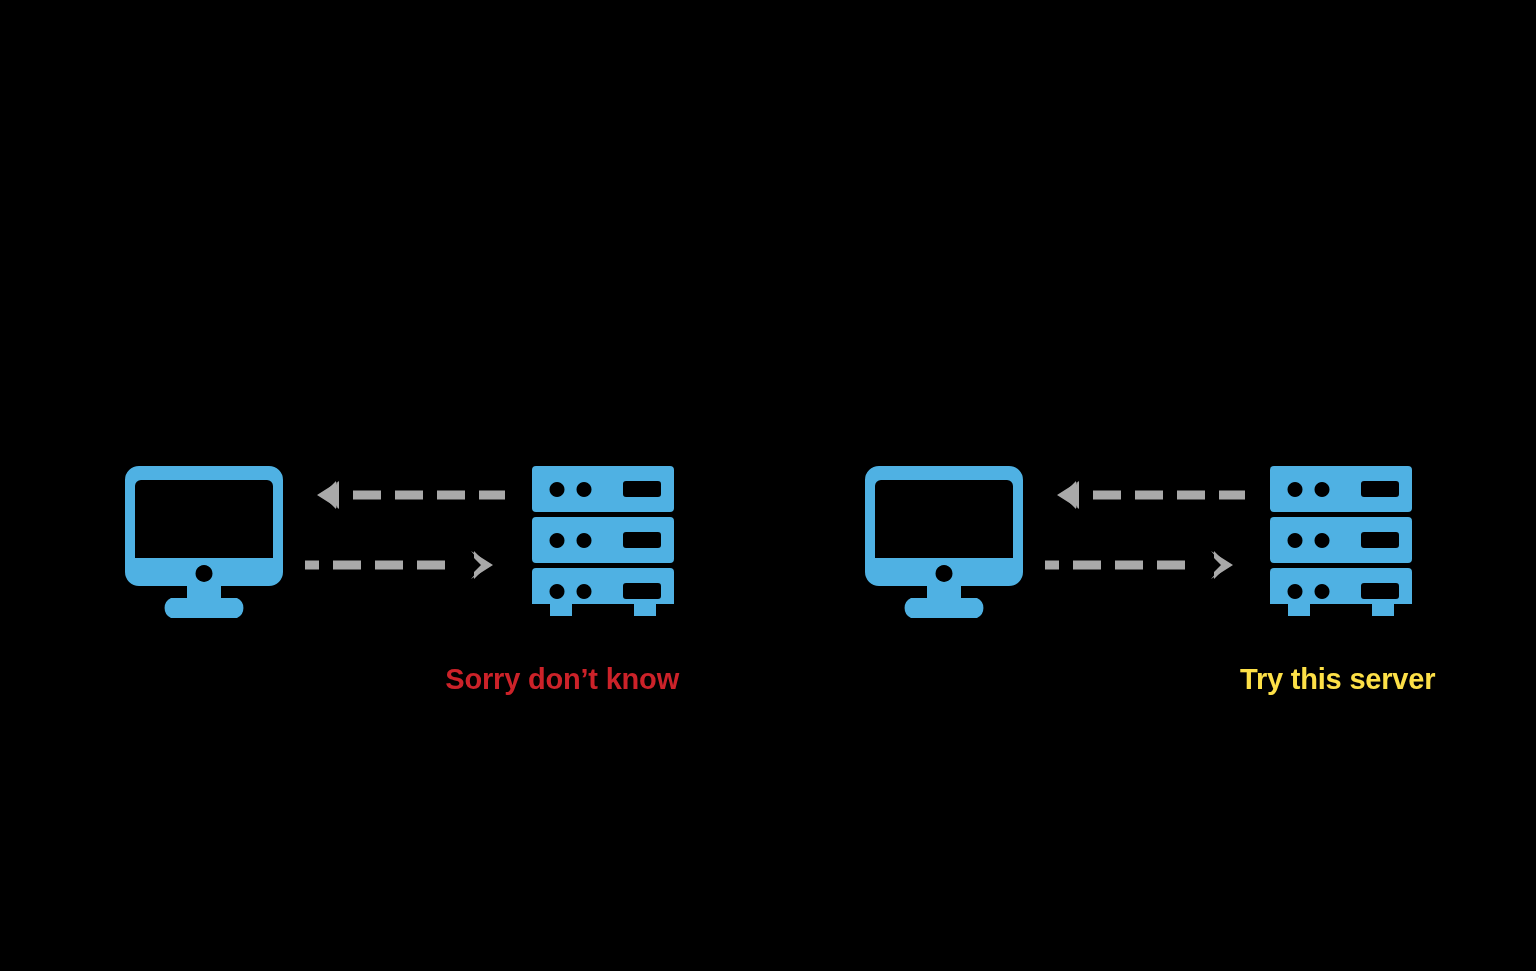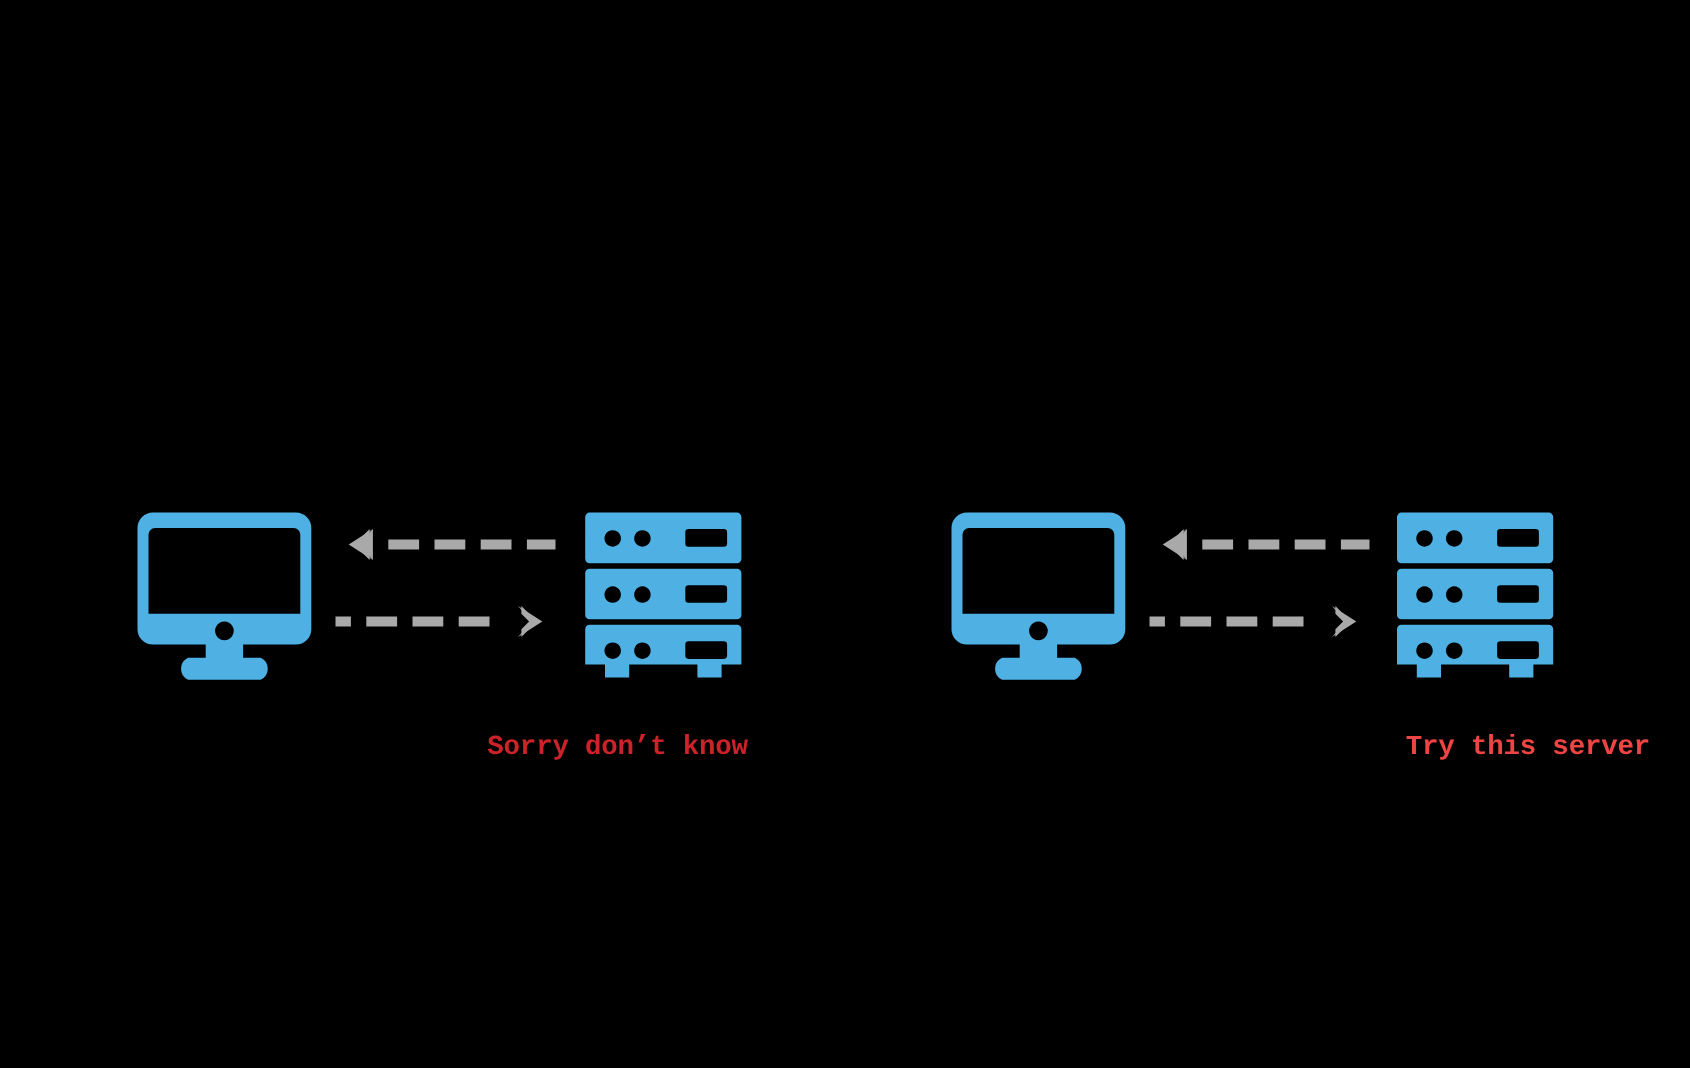--- a/index.html
+++ b/index.html
@@ -44,23 +44,23 @@
   }
   .arrow-wrap {
     position: absolute;
     height: 34px;
   }
   .arrow-up-row { top: 478px; }
   .arrow-down-row { top: 548px; }
   .caption {
     position: absolute;
     top: 662px;
-    font-family: Liberation Mono, monospace;
+    font-family: Liberation Sans, sans-serif;
     font-weight: bold;
-    font-size: 25px;
+    font-size: 29px;
     letter-spacing: -0.2px;
     white-space: nowrap;
     line-height: 34px;
   }
   .caption.right-align {
     text-align: right;
   }
   svg { display: block; overflow: visible; }
 </style>
 </head>
@@ -165,16 +165,16 @@
                  M25 67 a7.5 7.5 0 1 0 0.01 0 Z
                  M52 67 a7.5 7.5 0 1 0 0.01 0 Z
                  M94 66 H126 A3 3 0 0 1 129 69 V79 A3 3 0 0 1 126 82 H94 A3 3 0 0 1 91 79 V69 A3 3 0 0 1 94 66 Z" fill="#4FB1E3"></path>
         <path class="fill-blue" fill-rule="evenodd" d="M4 102 H138 A4 4 0 0 1 142 106 V138 H124 V150 H102 V138 H40 V150 H18 V138 H0 V106 A4 4 0 0 1 4 102 Z
                  M25 118 a7.5 7.5 0 1 0 0.01 0 Z
                  M52 118 a7.5 7.5 0 1 0 0.01 0 Z
                  M94 117 H126 A3 3 0 0 1 129 120 V130 A3 3 0 0 1 126 133 H94 A3 3 0 0 1 91 130 V120 A3 3 0 0 1 94 117 Z" fill="#4FB1E3"></path>
       </svg>
     </div>
 
-    <div class="caption right-align" id="s1-caption" style="left: 1278px; width: 190px; color: #ef4444;">Try this server</div>
+    <div class="caption right-align" id="s1-caption" style="left: 1240px; width: 190px; color: #fde047;">Try this server</div>
   </div>
 
 </div>
 
 </body></html>

